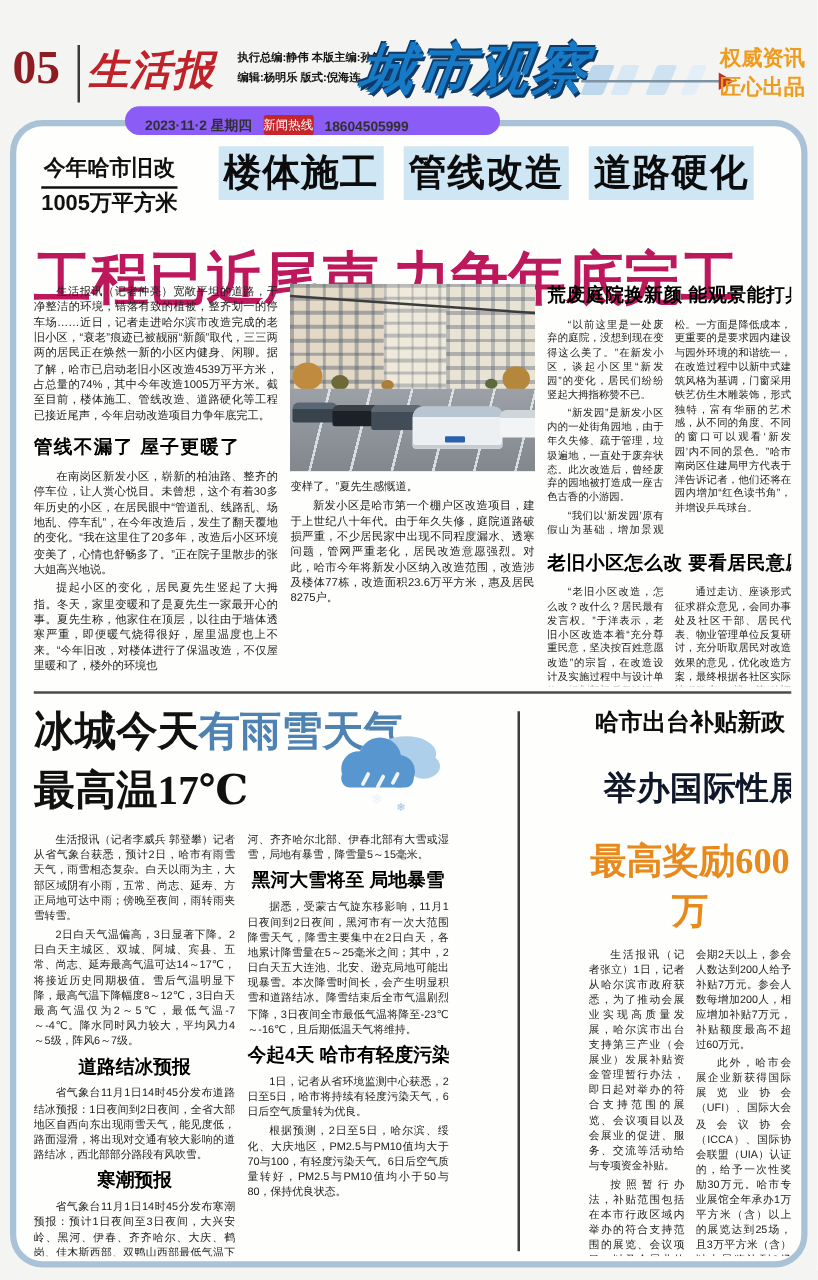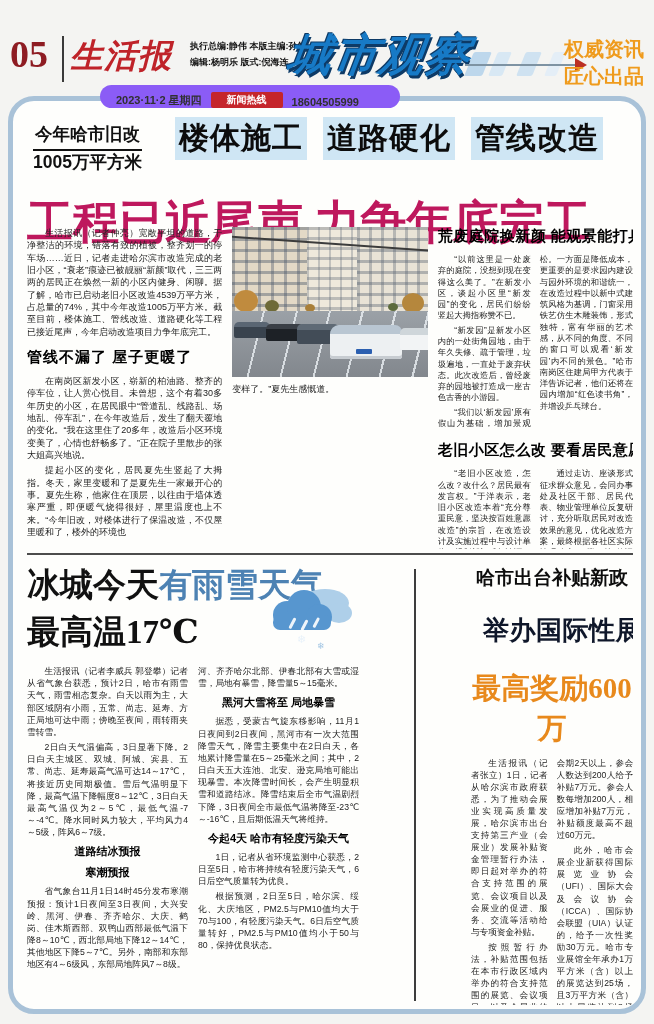--- a/index.html
+++ b/index.html
@@ -16,27 +16,27 @@
       color:#177ac6;text-shadow:2px 3px 0 #0d3a66,-1px -1px 0 #0d3a66;transform:skewX(-8deg);letter-spacing:2px;white-space:nowrap;}
   .arrow-deco{position:absolute;left:455px;top:22px;width:125px;height:28px;}
   .deco-block{position:absolute;top:0;height:24px;transform:skewX(-22deg);border-radius:2px;}
   .db1{left:4px;width:18px;background:#bdd7ec;}
   .db2{left:28px;width:14px;background:#d8e8f4;}
   .db3{left:56px;width:16px;background:#cfe2f1;}
   .db4{left:84px;width:12px;background:#e4eef7;}
   .deco-line{position:absolute;left:0;top:12px;width:112px;height:2px;background:#7e93a3;}
   .deco-head{position:absolute;left:110px;top:6px;width:0;height:0;border-left:12px solid #bb3025;
       border-top:7px solid transparent;border-bottom:7px solid transparent;}
-  .tagline{position:absolute;right:0;top:6px;font-size:20px;font-weight:900;color:#ef9b1d;line-height:1.35;text-align:left;}
+  .tagline{position:absolute;right:0;top:6px;font-size:17px;font-weight:900;color:#ef9b1d;line-height:1.35;text-align:left;}
 
   
   .datebar{position:absolute;top:85px;left:100px;width:300px;height:23px;background:#8b5cf6;border-radius:12px;
       display:flex;align-items:flex-end;gap:9px;padding:0 16px;box-sizing:border-box;z-index:6;
       font-size:11px;font-weight:bold;color:#303030;}
-  .hotline-badge{background:#c5252b;color:#fff;font-size:10px;padding:1px 16px;border-radius:2px;font-weight:bold;}
+  .hotline-badge{background:#c5252b;color:#fff;font-size:10px;padding:1px 0;border-radius:2px;font-weight:normal;}
 
   
   .frame{position:absolute;top:96px;left:8px;width:638px;height:918px;box-sizing:border-box;
       border:5px solid #a9c2d8;border-radius:26px;background:#fefefc;z-index:1;}
 
   .kicker{position:absolute;left:20px;top:22px;width:132px;text-align:left;font-weight:bold;
       font-size:17.5px;color:#111;line-height:1.35;}
   .kicker .k1{display:inline-block;border-bottom:2px solid #111;padding:0 2px 2px;}
   .tags{position:absolute;left:162px;top:16px;display:flex;gap:16px;}
   .tag{background:#cfe6f4;font-weight:900;font-size:30px;padding:1px 4px;color:#0c0c0c;letter-spacing:1px;}
@@ -91,21 +91,21 @@
 
   .wx-head{position:relative;height:96px;}
   .wx-l1{font-family:"Liberation Serif","DejaVu Serif",serif;font-weight:900;font-size:33px;color:#111;white-space:nowrap;}
   .wx-blue{color:#4d82b3;}
   .wx-l2{font-family:"Liberation Serif","DejaVu Serif",serif;font-weight:900;font-size:33px;color:#111;margin-top:2px;}
   .wx-icon{position:absolute;right:6px;top:18px;}
   .wx-body{display:flex;gap:10px;margin-top:6px;}
   .wx-col{flex:1 1 0;overflow:hidden;}
   .wx-col .para{margin:0 0 3px;font-size:8.7px;line-height:1.4;text-align:justify;text-indent:2em;color:#222;}
   .wx-col .para.cont{text-indent:0;}
-  .small-subhead{font-size:11px;font-weight:900;text-align:center;margin:6px 0 5px;color:#000;white-space:nowrap;}
+  .small-subhead{font-size:15px;font-weight:900;text-align:center;margin:6px 0 5px;color:#000;white-space:nowrap;}
 
   .expo-kicker{font-size:19px;font-weight:900;text-align:center;color:#0d0d0d;margin:2px 0 4px;}
   .expo-headline{font-size:26px;font-weight:900;text-align:left;color:#0f172a;letter-spacing:.5px;
       font-family:"Liberation Serif","DejaVu Serif",serif;white-space:nowrap;margin-left:12px;}
   .expo-award{font-size:29px;font-weight:900;text-align:center;color:#e8891c;margin:4px 0 8px;
       font-family:"Liberation Serif","DejaVu Serif",serif;}
   .expo-body{display:flex;gap:9px;}
   .expo-col{flex:1 1 0;overflow:hidden;}
   .expo-col .para{margin:0 0 3px;font-size:8.6px;line-height:1.4;text-align:justify;text-indent:2em;color:#222;}
   .expo-col .para.cont{text-indent:0;}
@@ -145,22 +145,22 @@
   </div>
 
   <div class="frame">
 
     <div class="kicker">
       <span class="k1">今年哈市旧改</span>
       <div>1005万平方米</div>
     </div>
     <div class="tags">
       <span class="tag">楼体施工</span>
+      <span class="tag">管线改造</span>
       <span class="tag">道路硬化</span>
-      <span class="tag">管线改造</span>
     </div>
     <h1 class="main-headline">工程已近尾声 力争年底完工</h1>
 
     <div class="cols">
       <div class="col">
         <p class="para">生活报讯（记者仲亮）宽敞平坦的道路，干净整洁的环境，错落有致的植被，整齐划一的停车场……近日，记者走进哈尔滨市改造完成的老旧小区，“衰老”痕迹已被靓丽“新颜”取代，三三两两的居民正在焕然一新的小区内健身、闲聊。据了解，哈市已启动老旧小区改造4539万平方米，占总量的74%，其中今年改造1005万平方米。截至目前，楼体施工、管线改造、道路硬化等工程已接近尾声，今年启动改造项目力争年底完工。</p>
         <h3 class="col-subhead">管线不漏了 屋子更暖了</h3>
         <p class="para">在南岗区新发小区，崭新的柏油路、整齐的停车位，让人赏心悦目。未曾想，这个有着30多年历史的小区，在居民眼中“管道乱、线路乱、场地乱、停车乱”，在今年改造后，发生了翻天覆地的变化。“我在这里住了20多年，改造后小区环境变美了，心情也舒畅多了。”正在院子里散步的张大姐高兴地说。</p>
         <p class="para">提起小区的变化，居民夏先生竖起了大拇指。冬天，家里变暖和了是夏先生一家最开心的事。夏先生称，他家住在顶层，以往由于墙体透寒严重，即便暖气烧得很好，屋里温度也上不来。“今年旧改，对楼体进行了保温改造，不仅屋里暖和了，楼外的环境也</p>
       </div>
@@ -176,20 +176,21 @@
           <div class="lot"></div>
           <div class="car c1"></div>
           <div class="car c2"></div>
           <div class="car c3"></div>
           <div class="car c4">
               <span class="plate"></span>
             </div>
           <div class="car c5"></div>
         </div>
         <p class="para cont">变样了。”夏先生感慨道。</p>
+        <p class="para">新发小区是哈市第一个棚户区改造项目，建于上世纪八十年代。由于年久失修，庭院道路破损严重，不少居民家中出现不同程度漏水、透寒问题，管网严重老化，居民改造意愿强烈。对此，哈市今年将新发小区纳入改造范围，改造涉及楼体77栋，改造面积23.6万平方米，惠及居民8275户。</p>
       </div>
 
       <div class="col">
         <h3 class="wide-subhead">荒废庭院换新颜 能观景能打乒乓球</h3>
         <div class="twocol">
           <p class="para">“以前这里是一处废弃的庭院，没想到现在变得这么美了。”在新发小区，谈起小区里“新发园”的变化，居民们纷纷竖起大拇指称赞不已。</p>
           <p class="para">“新发园”是新发小区内的一处街角园地，由于年久失修、疏于管理，垃圾遍地，一直处于废弃状态。此次改造后，曾经废弃的园地被打造成一座古色古香的小游园。</p>
           <p class="para">“我们以‘新发园’原有假山为基础，增加景观松。一方面是降低成本，更重要的是要求园内建设与园外环境的和谐统一，在改造过程中以新中式建筑风格为基调，门窗采用铁艺仿生木雕装饰，形式独特，富有华丽的艺术感，从不同的角度、不同的窗口可以观看‘新发园’内不同的景色。”哈市南岗区住建局甲方代表于洋告诉记者，他们还将在园内增加“红色读书角”，并增设乒乓球台。</p>
         </div>
         <h3 class="wide-subhead sec2">老旧小区怎么改 要看居民意愿</h3>
@@ -226,20 +227,21 @@
               <text x="36" y="62" font-size="11" fill="#e9f2fa">❄</text>
               <text x="56" y="68" font-size="9" fill="#9ec3e2">❄</text>
             </svg>
           </div>
         </div>
         <div class="wx-body">
           <div class="wx-col">
             <p class="para">生活报讯（记者李威兵 郭登攀）记者从省气象台获悉，预计2日，哈市有雨雪天气，雨雪相态复杂。白天以雨为主，大部区域阴有小雨，五常、尚志、延寿、方正局地可达中雨；傍晚至夜间，雨转雨夹雪转雪。</p>
             <p class="para">2日白天气温偏高，3日显著下降。2日白天主城区、双城、阿城、宾县、五常、尚志、延寿最高气温可达14～17℃，将接近历史同期极值。雪后气温明显下降，最高气温下降幅度8～12℃，3日白天最高气温仅为2～5℃，最低气温-7～-4℃。降水同时风力较大，平均风力4～5级，阵风6～7级。</p>
             <h4 class="small-subhead">道路结冰预报</h4>
+            <p class="para">省气象台11月1日14时45分发布道路结冰预报：1日夜间到2日夜间，全省大部地区自西向东出现雨雪天气，能见度低，路面湿滑，将出现对交通有较大影响的道路结冰，西北部部分路段有风吹雪。</p>
             <h4 class="small-subhead">寒潮预报</h4>
             <p class="para">省气象台11月1日14时45分发布寒潮预报：预计1日夜间至3日夜间，大兴安岭、黑河、伊春、齐齐哈尔、大庆、鹤岗、佳木斯西部、双鸭山西部最低气温下降8～10℃，西北部局地下降12～14℃，其他地区下降5～7℃。另外，南部和东部地区有4～6级风，东部局地阵风7～8级。</p>
 
           </div>
           <div class="wx-col">
             <p class="para cont">河、齐齐哈尔北部、伊春北部有大雪或湿雪，局地有暴雪，降雪量5～15毫米。</p>
             <h4 class="small-subhead">黑河大雪将至 局地暴雪</h4>
             <p class="para">据悉，受蒙古气旋东移影响，11月1日夜间到2日夜间，黑河市有一次大范围降雪天气，降雪主要集中在2日白天，各地累计降雪量在5～25毫米之间；其中，2日白天五大连池、北安、逊克局地可能出现暴雪。本次降雪时间长，会产生明显积雪和道路结冰。降雪结束后全市气温剧烈下降，3日夜间全市最低气温将降至-23℃～-16℃，且后期低温天气将维持。</p>
             <h4 class="small-subhead">今起4天 哈市有轻度污染天气</h4>
             <p class="para">1日，记者从省环境监测中心获悉，2日至5日，哈市将持续有轻度污染天气，6日后空气质量转为优良。</p>

